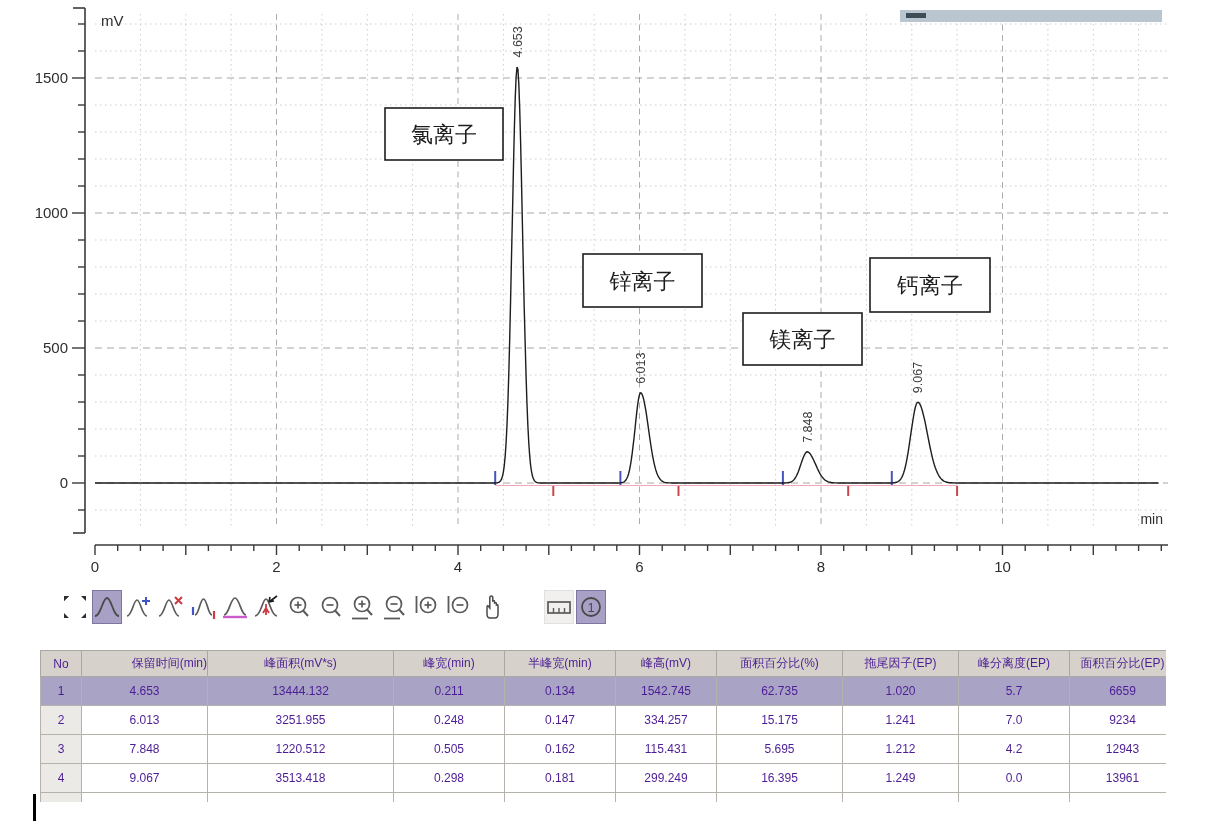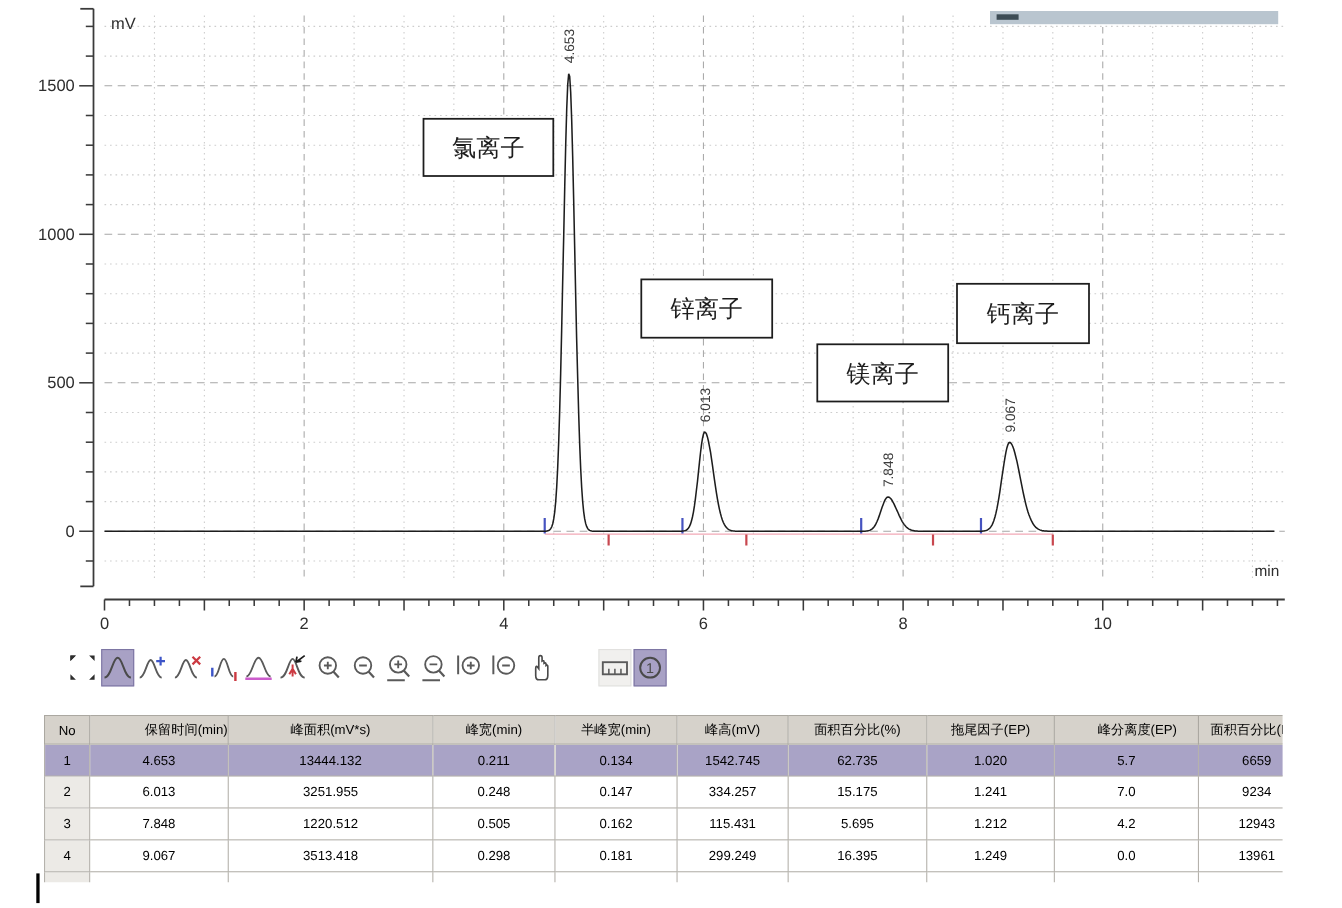--- a/index.html
+++ b/index.html
@@ -9,21 +9,21 @@
   .legend-bar .mark{position:absolute;left:6px;top:3px;width:20px;height:5px;background:#3d4c55;}
   .chart-svg{position:absolute;left:0;top:0;}
   .toolbar{position:absolute;left:60px;top:588px;height:38px;display:flex;align-items:center;}
   .tool{width:30px;height:34px;margin-right:2px;display:flex;align-items:center;justify-content:center;
         box-sizing:border-box;border:1px solid transparent;}
   .tool.selected{background:#a8a1c5;border:1px solid #7d76a3;}
   .tool.lighttile{background:#f1f0ee;border:1px solid #e2e1df;}
   .tool-spacer{width:36px;height:34px;}
   .peaktable-wrap{position:absolute;left:40px;top:650px;width:1126px;height:152px;overflow:hidden;}
   table.peaktable{border-collapse:collapse;table-layout:fixed;width:1125px;
-        font-size:12px;color:#000000;}
+        font-size:12px;color:#4c1d95;}
   table.peaktable th{background:#d6d2cb;font-weight:normal;height:25px;
         border:1px solid #aba8a1;padding:0;white-space:nowrap;overflow:hidden;}
   table.peaktable td{background:#ffffff;height:28px;border:1px solid #b5b2ac;
         text-align:center;padding:0;white-space:nowrap;overflow:hidden;}
   table.peaktable td.nocol{background:#eceae6;}
   table.peaktable tr.selected td{background:#a9a3c6;}
   .cursor-artifact{position:absolute;left:33px;top:794px;width:3px;height:27px;background:#000;}
 </style>
 </head>
 <body>
@@ -296,21 +296,21 @@
         <thead>
           <tr>
             <th style="width: 40px;">No</th>
             <th style="width: 125px; text-align: right;">保留时间(min)</th>
             <th style="width: 185px;">峰面积(mV*s)</th>
             <th style="width: 110px;">峰宽(min)</th>
             <th style="width: 110px;">半峰宽(min)</th>
             <th style="width: 100px;">峰高(mV)</th>
             <th style="width: 125px;">面积百分比(%)</th>
             <th style="width: 115px;">拖尾因子(EP)</th>
-            <th style="width: 110px; padding-left: 20px;">峰分离度(EP)</th>
+            <th style="width: 110px;">峰分离度(EP)</th>
             <th style="width: 105px;">面积百分比(EP)</th>
           </tr>
         </thead>
         <tbody>
           <tr class="selected">
             <td class="nocol">1</td>
             <td>4.653</td>
             <td>13444.132</td>
             <td>0.211</td>
             <td>0.134</td>

